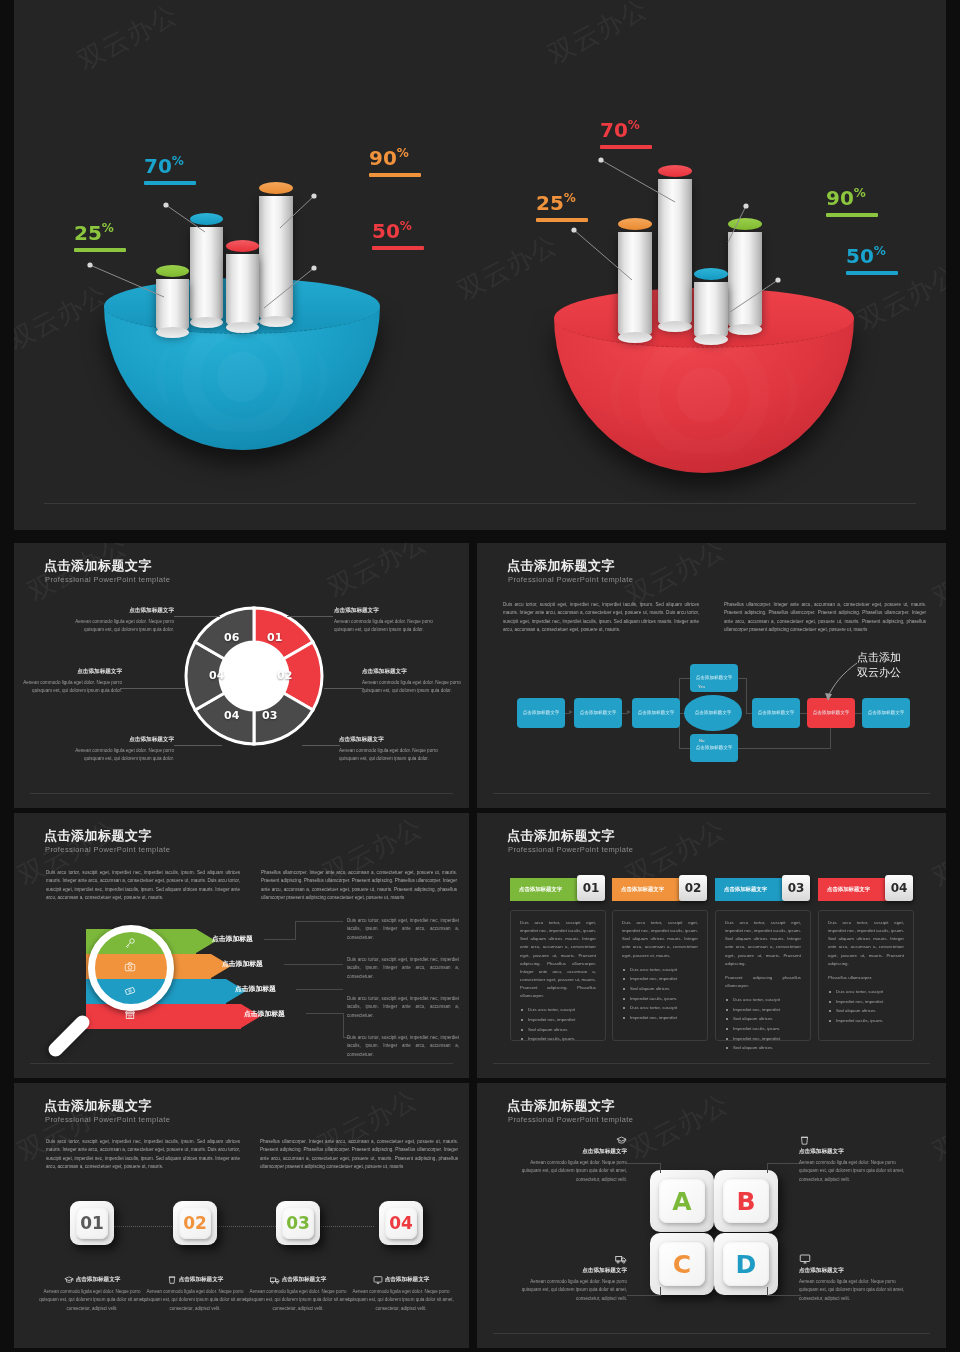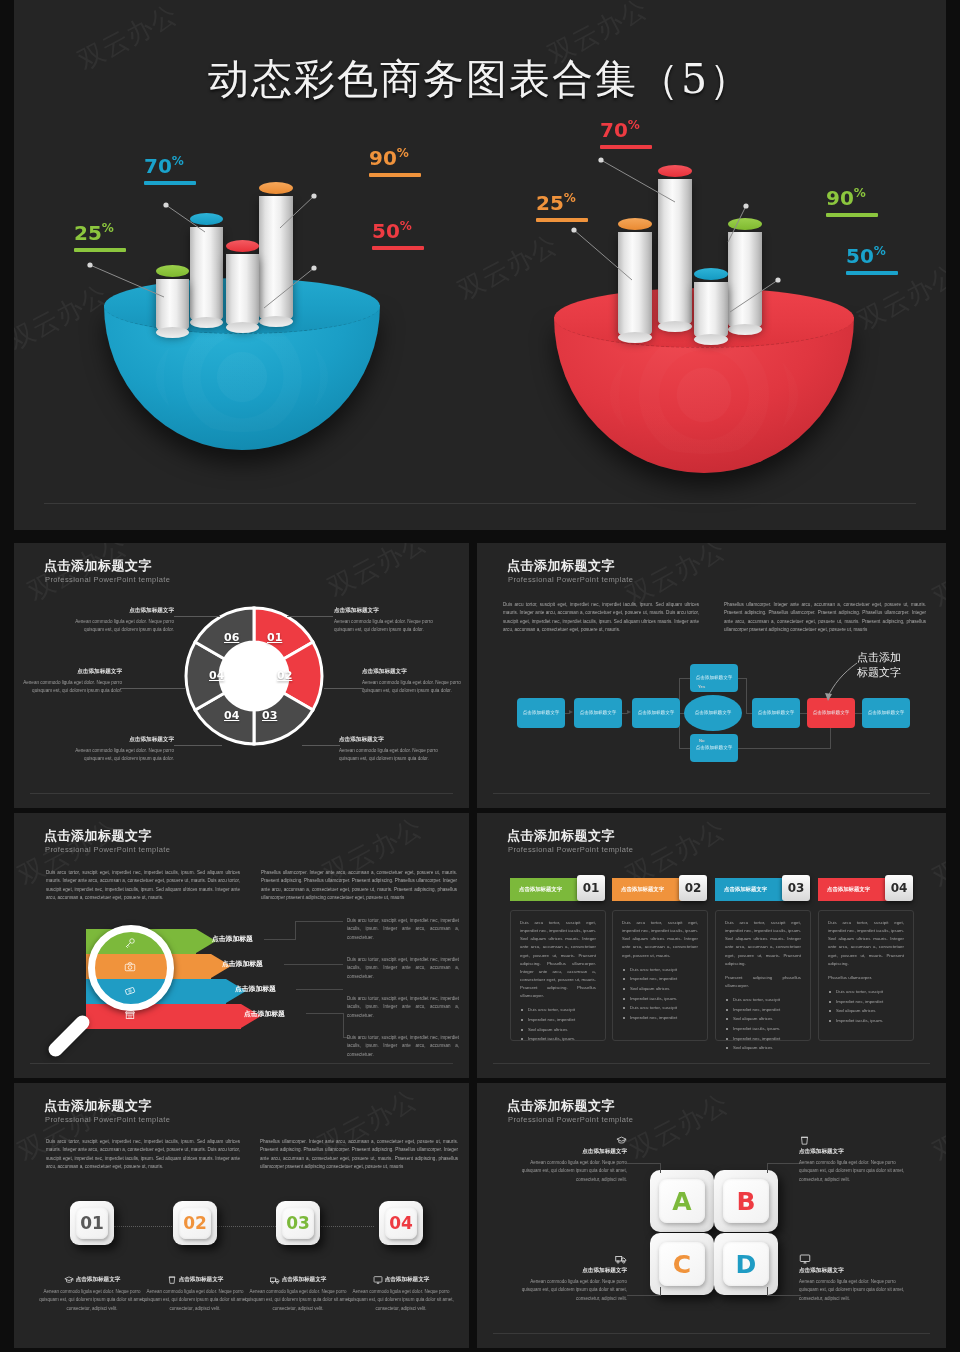--- a/index.html
+++ b/index.html
@@ -82,21 +82,20 @@
   .donut { position:absolute; left:170px; top:63px; width:140px; height:140px; }
   .donut svg { display:block; }
   .donut .hole {
     position:absolute; left:36px; top:36px; width:68px; height:68px;
     border-radius:50%; background:#fff;
   }
   .seg-num {
     position:absolute; color:#fff; font-size:11px; font-weight:bold;
     font-family:"DejaVu Sans","Liberation Sans",sans-serif;
     text-shadow:0 1px 2px rgba(0,0,0,.4);
-    text-decoration:underline;
   }
   .d-lab { position:absolute; width:105px; }
   .d-lab .h { font-size:5.6px; color:#e6e6e6; font-weight:bold; margin-bottom:3px; }
   .d-lab .b { font-size:4.6px; color:#9e9e9e; line-height:1.75; }
   .d-line { position:absolute; height:1px; background:#5a5a5a; }
 
   
   #s3 { left:477px; top:543px; width:469px; height:265px; }
   .fbox {
     position:absolute; background:#22a0c8; border-radius:4px;
@@ -216,21 +215,20 @@
 </head>
 <body>
 
 <div class="slide" id="hero">
   <div class="wm" style="left:60px;top:20px;">双云办公</div>
   <div class="wm" style="left:530px;top:14px;">双云办公</div>
   <div class="wm" style="left:-10px;top:300px;">双云办公</div>
   <div class="wm" style="left:440px;top:250px;">双云办公</div>
   <div class="wm" style="left:840px;top:280px;">双云办公</div>
 
-  <div class="hero-title">动态彩色商务图表合集（5）</div>
 
   <div class="composition" style="left:90px; top:160px; width:280px; height:320px;">
 
     <div class="hemi-wrap" style="left:0; top:118px; width:276px; height:172px;">
       <div class="hemi-bottom" style="left:0;top:27px;width:276px;height:145px;
            background:radial-gradient(120% 150% at 42% 8%, #2bb4d8 0%, #1a9ec6 38%, #0f83a8 72%, #0b6c8c 100%);
            box-shadow:0 14px 22px rgba(0,0,0,.55);"></div>
       <div class="hemi-rings" style="left:52px;top:44px;width:172px;height:110px;
            background:radial-gradient(circle, rgba(255,255,255,.10) 0 24%, rgba(255,255,255,0) 25% 40%, rgba(255,255,255,.07) 41% 58%, rgba(255,255,255,0) 59% 76%, rgba(255,255,255,.05) 77% 100%);"></div>
       <div class="hemi-top" style="left:0;top:0;width:276px;height:56px;
@@ -463,21 +461,21 @@
   <div class="fline" style="left:323px;top:169.5px;width:7px;height:1px;"></div>
 
   <span class="flab" style="left:221px;top:141px;">Yes</span>
   <span class="flab" style="left:222px;top:195px;">No</span>
 
   <svg style="position:absolute;left:336px;top:118px;width:48px;height:42px;overflow:visible;">
     <path d="M44 2 C 30 12, 20 24, 15 36" fill="none" stroke="#9a9a9a" stroke-width="1"></path>
     <path d="M15 40 L 12 32 L 19 33 Z" fill="#9a9a9a"></path>
   </svg>
   <div class="f-callout" style="left:380px;top:108px;white-space:pre-line;">点击添加
-标题文字</div>
+双云办公</div>
 
   <div class="s-rule"></div>
 </div>
 
 <div class="slide" id="s4">
   <div class="wm" style="left:0px;top:22px;">双云办公</div>
   <div class="wm" style="left:305px;top:20px;">双云办公</div>
   <div class="s-title">点击添加标题文字</div>
   <div class="s-sub">Professional PowerPoint template</div>
 

